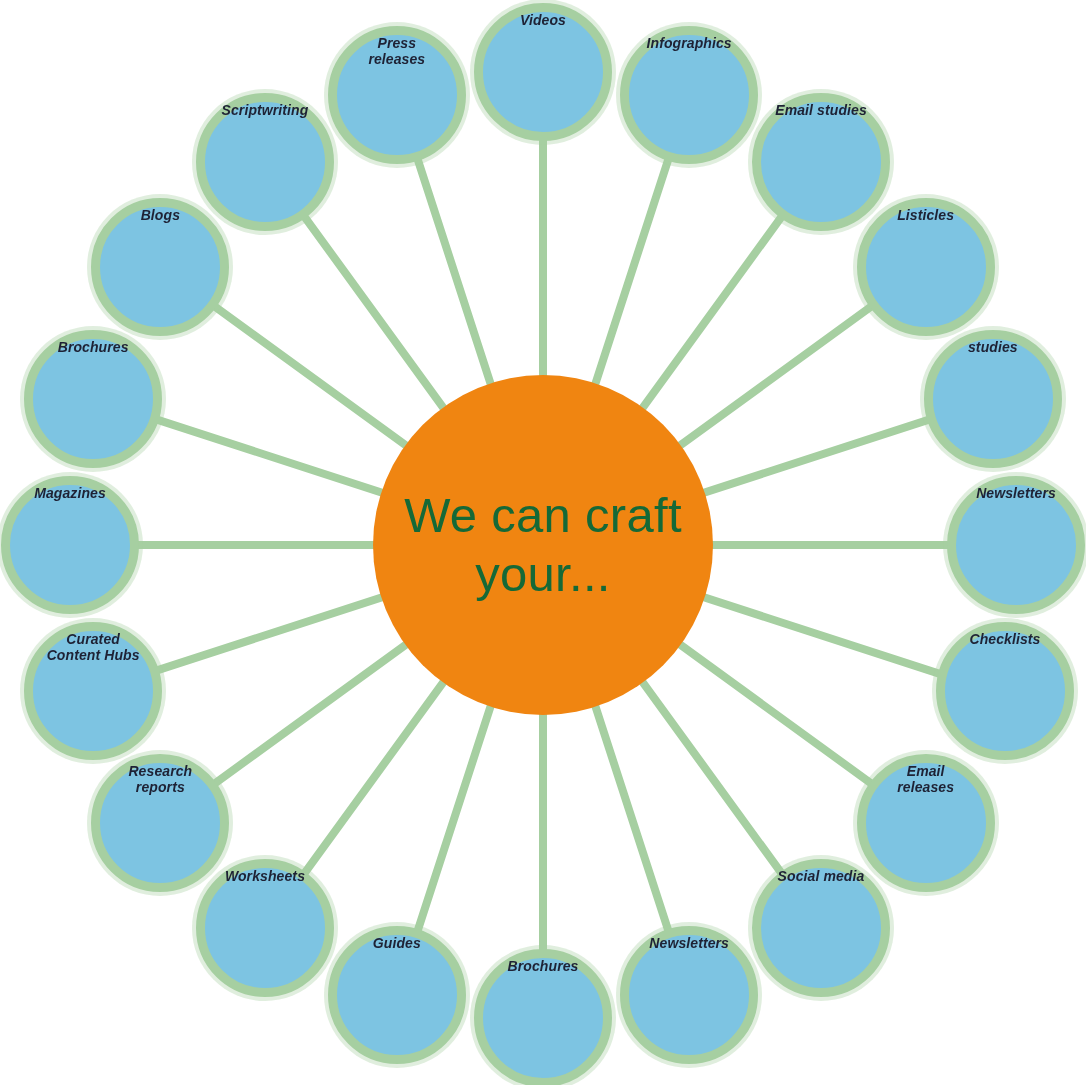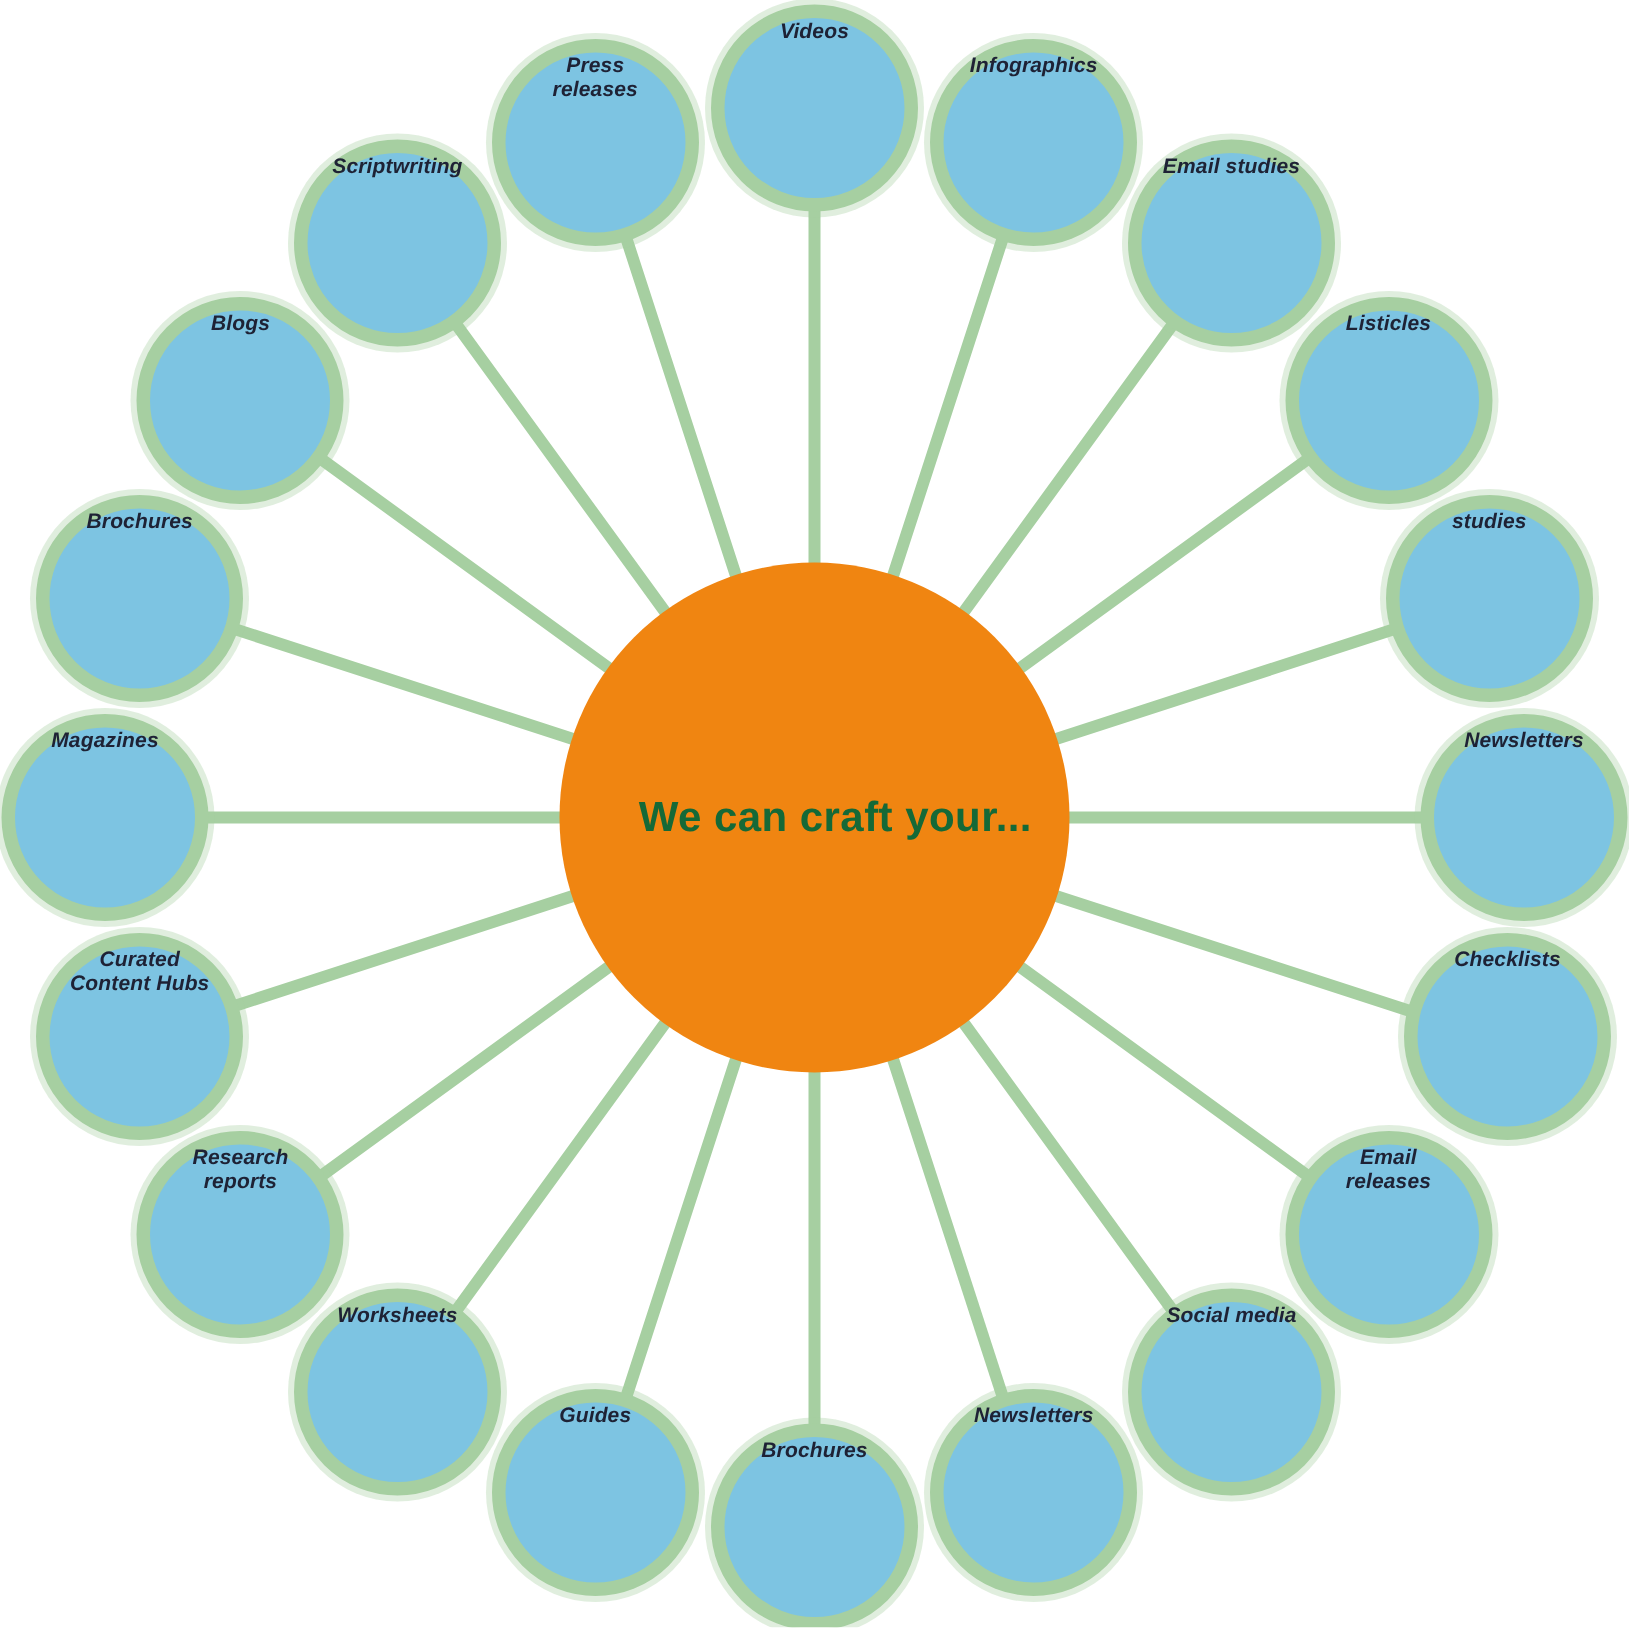--- a/index.html
+++ b/index.html
@@ -56,23 +56,23 @@
     height: 340px;
     border-radius: 50%;
     background: var(--center-fill, #F08511);
     display: flex;
     align-items: center;
     justify-content: center;
     z-index: 3;
   }
   .center-text {
     width: 290px;
-    text-align: right;
-    font-size: 28px;
-    font-weight: bold;
+    text-align: center;
+    font-size: 49px;
+    font-weight: normal;
     line-height: 1.2;
     color: var(--center-text, #156937);
     letter-spacing: 0.3px;
   }
 </style>
 </head>
 <body>
 
 <div class="canvas">
   <div id="spokes">

